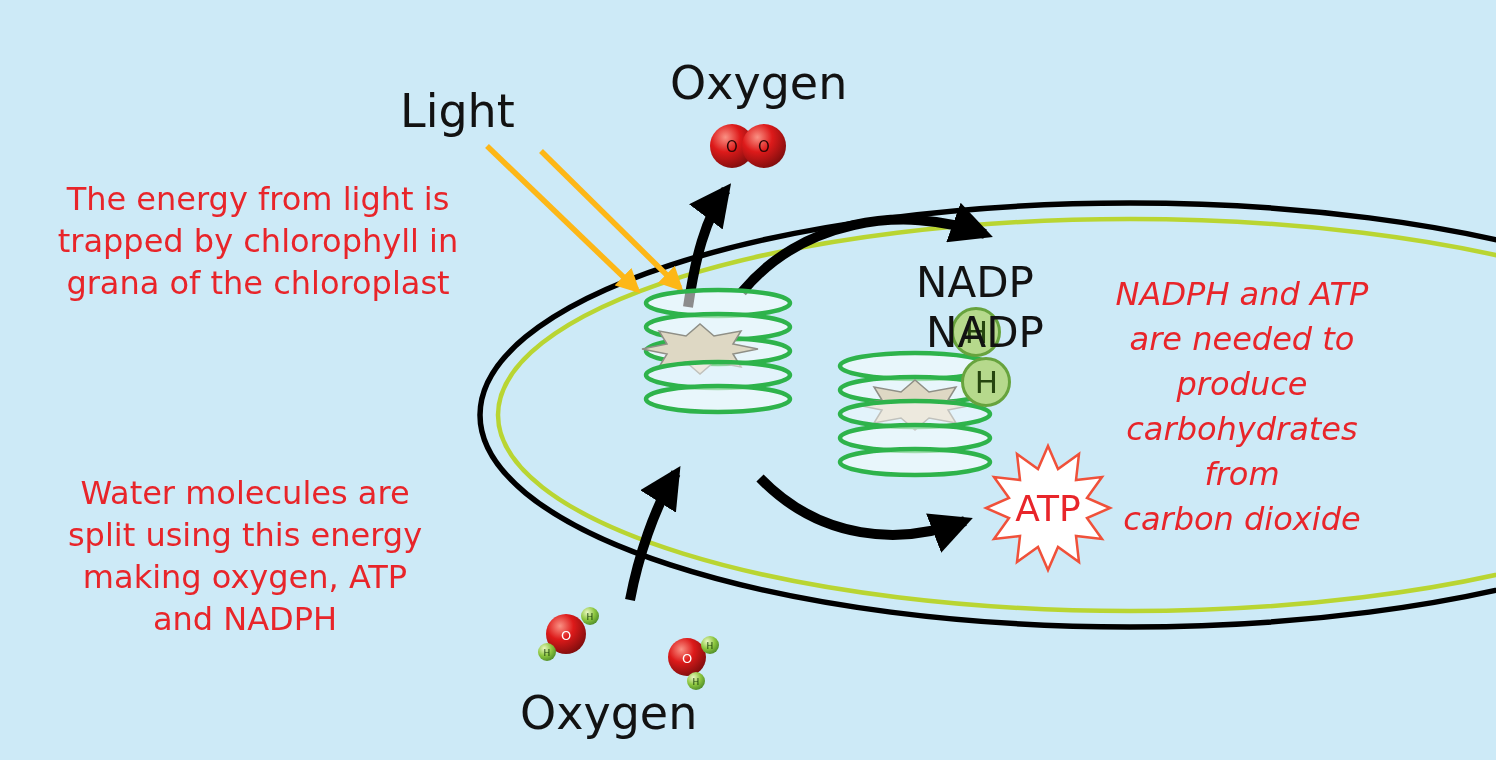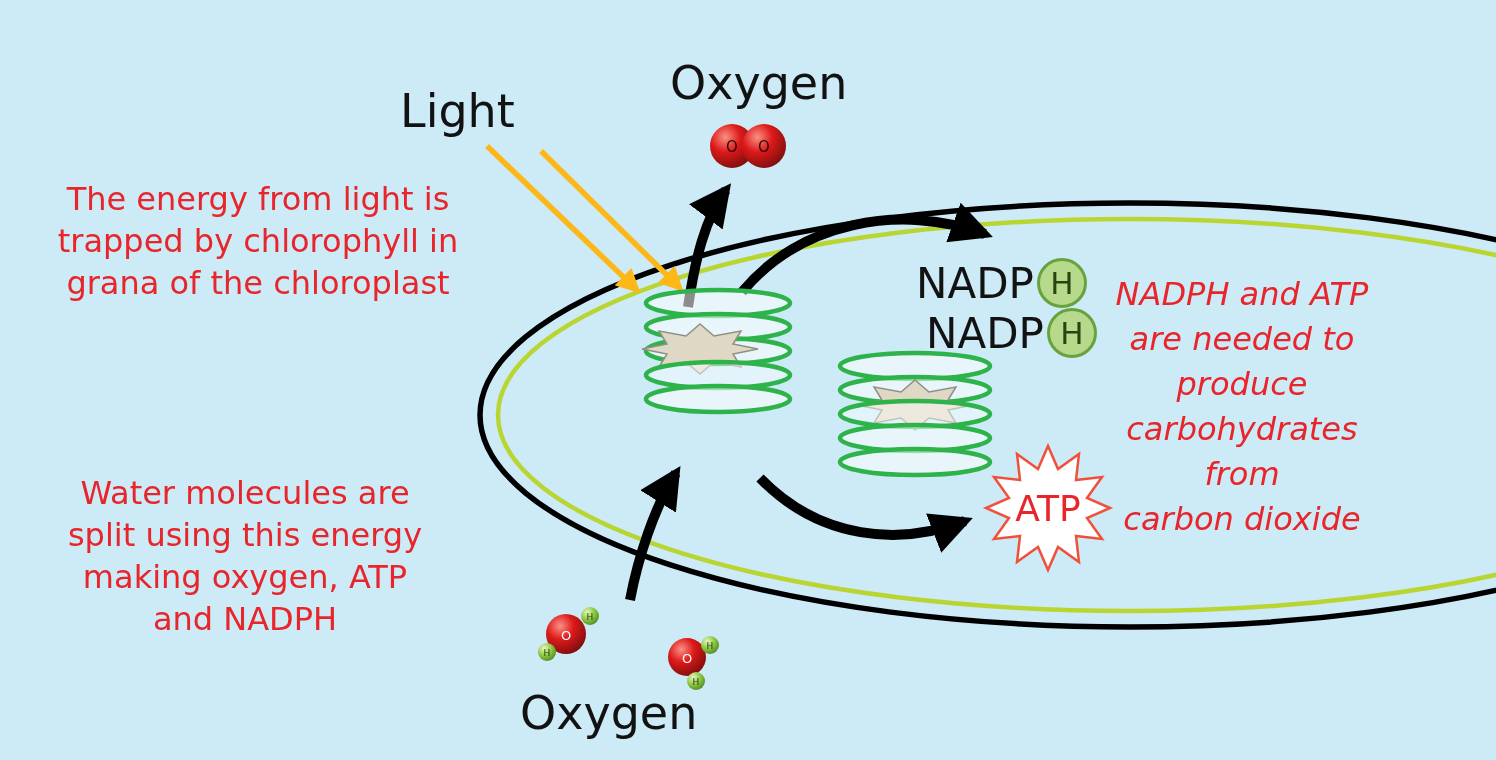--- a/index.html
+++ b/index.html
@@ -20,22 +20,22 @@
     position:absolute;
     color:#e8252a;
     text-align:center;
     white-space:pre-line;
   }
   .ann-energy { left:18px;   top:178px; width:480px; font-size:32px; line-height:42px; }
   .ann-water  { left:20px;   top:472px; width:450px; font-size:32px; line-height:42px; }
   .ann-right  { left:1072px; top:272px; width:340px; font-size:32px; line-height:45px;font-style:italic; }
   .nadp-row {
     position:absolute;
-    display:flex; align-items:flex-end;
-    font-size:42px; color:#121212;
+    display:flex; align-items:center;
+    font-size:42px; color:#121212;flex-direction:column;
   }
   .nadp-row-1 { left:916px; top:258px; }
   .nadp-row-2 { left:926px; top:308px; }
   .h-circle {
     display:inline-flex; align-items:center; justify-content:center;
     width:44px; height:44px; margin-left:3px;
     border-radius:50%;
     background:#b6d98c;
     border:3px solid #67a33d;
     font-size:31px; color:#26450f;

